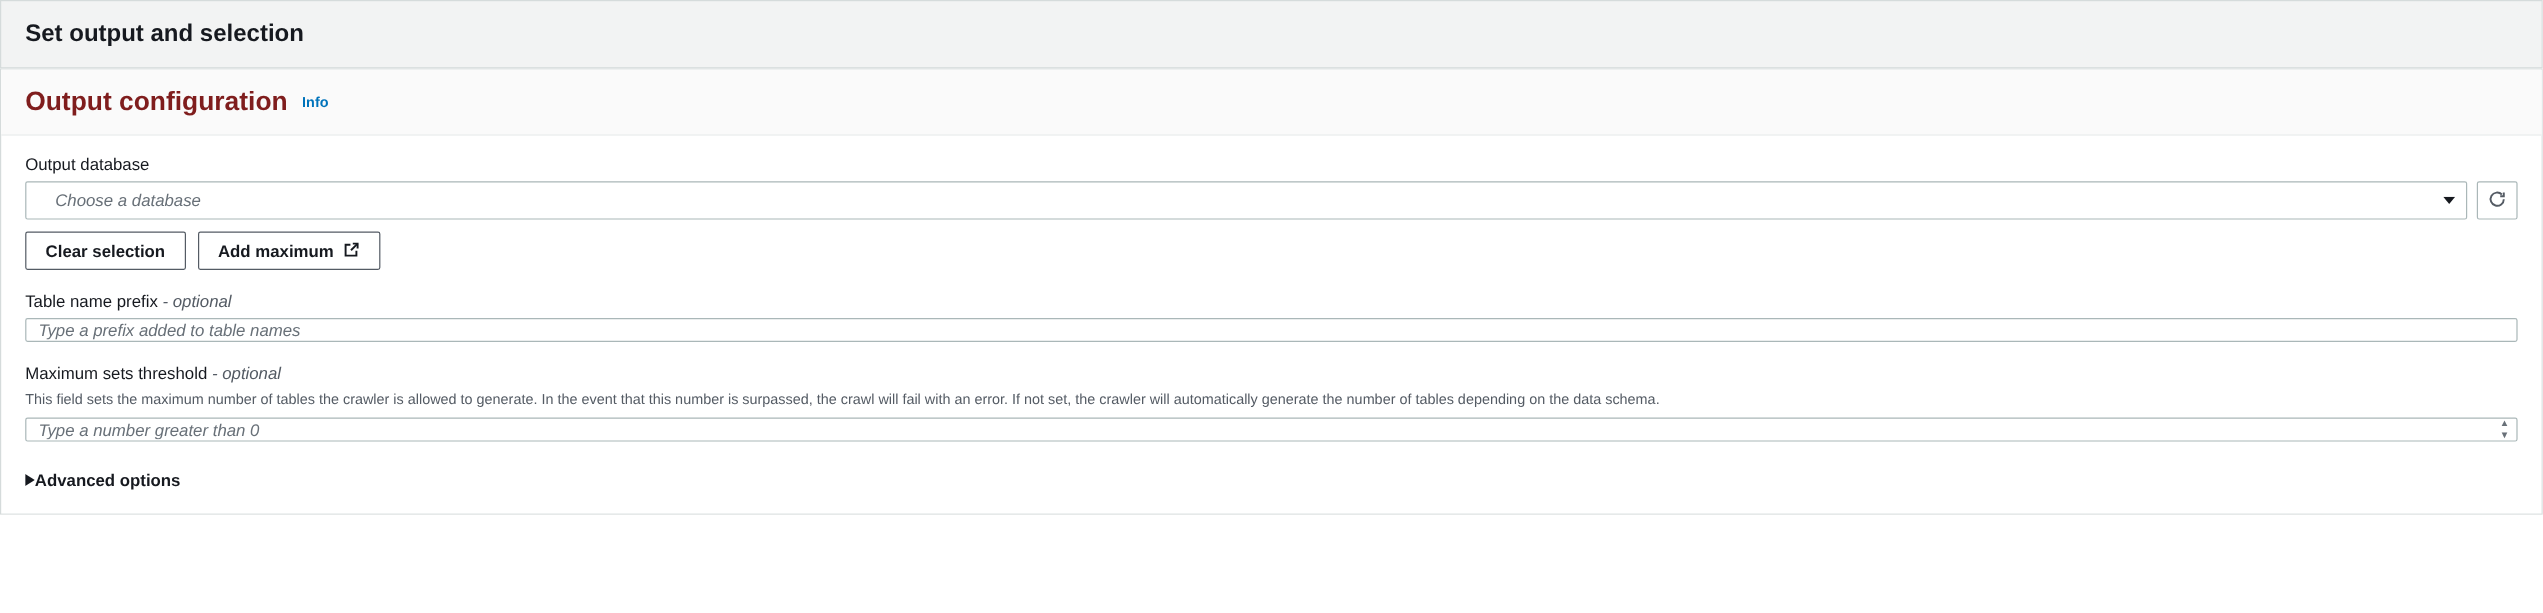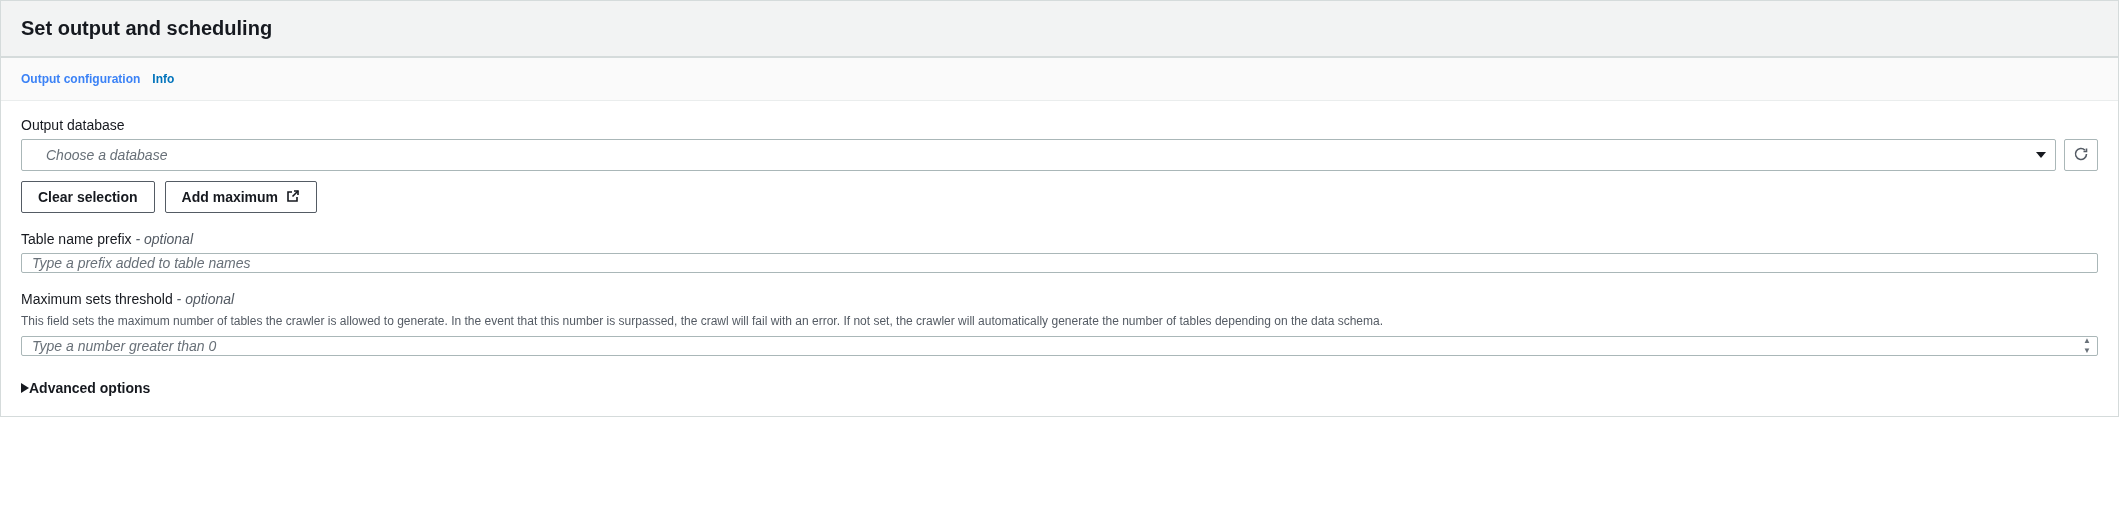--- a/index.html
+++ b/index.html
@@ -30,23 +30,23 @@
     }
     .panel-header {
       background: #fafafa;
       border-bottom: 1px solid #eaeded;
       padding: 14px 20px;
       display: flex;
       align-items: center;
       gap: 12px;
     }
     .panel-title {
-      font-size: 12px;
-      font-weight: 700;
-      color: #3b82f6;
+      font-size: 22px;
+      font-weight: 700;
+      color: #7f1d1d;
     }
     .info-link {
       color: #0073bb;
       font-size: 12px;
       font-weight: 700;
       text-decoration: none;
       cursor: pointer;
     }
     .panel-body {
       padding: 16px 20px 20px 20px;
@@ -189,21 +189,21 @@
       color: #16191f;
     }
     .expand-icon svg {
       fill: #16191f;
     }
   </style>
 </head>
 <body>
 
 <div class="page-header">
-  <h1 class="page-title">Set output and scheduling</h1>
+  <h1 class="page-title">Set output and selection</h1>
 </div>
 
 <div class="panel">
   <div class="panel-header">
     <span class="panel-title">Output configuration</span>
     <a class="info-link">Info</a>
   </div>
   <div class="panel-body">
 
     <div class="field-group">

